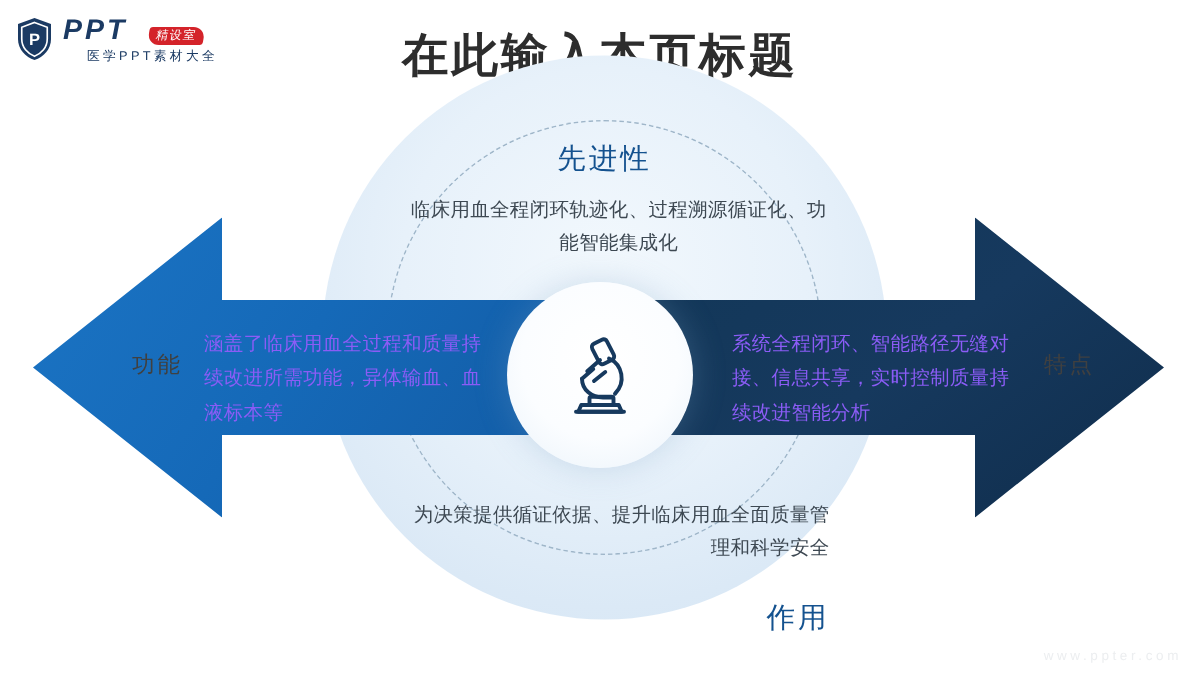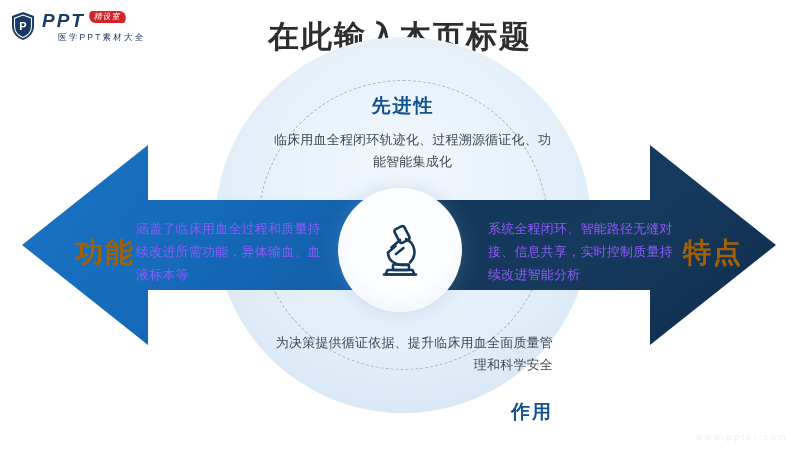--- a/index.html
+++ b/index.html
@@ -34,22 +34,22 @@
     position: relative;
   }
   .logo-text-wrap {
     display: flex;
     flex-direction: column;
     justify-content: center;
     line-height: 1;
   }
   .logo-row1 {
     display: flex;
-    align-items: flex-start;
-    gap: 4px;
+    align-items: flex-end;
+    gap: 14px;
   }
   .logo-ppt {
     font-size: 19px;
     font-weight: bold;
     color: #1b3a63;
     letter-spacing: 2px;
     font-style: italic;
     font-family: "Liberation Sans", sans-serif;
   }
   .logo-badge {
@@ -136,23 +136,23 @@
     left: 18px;
   }
   .arrow-right {
     left: 390px;
   }
   .arrow svg { display: block; }
 
   .arrow-label {
     position: absolute;
     top: 234px;
-    font-size: 28px;
-    font-weight: bold;
-    color: #a16207;
+    font-size: 15px;
+    font-weight: normal;
+    color: #404040;
     letter-spacing: 2px;
   }
   .arrow-label-left { left: 60px; width: 90px; text-align: center; }
   .arrow-label-right { left: 668px; width: 90px; text-align: center; }
 
   
   .side-text {
     position: absolute;
     top: 218px;
     width: 190px;
@@ -166,21 +166,21 @@
 
   
   .vblock {
     position: absolute;
     width: 300px;
     left: 253px;
     text-align: center;
   }
   .vblock-heading {
     font-size: 19px;
-    font-weight: bold;
+    font-weight: normal;
     color: #14528f;
     letter-spacing: 2px;
   }
   .vblock-body {
     font-size: 13px;
     line-height: 1.72;
     color: #3c4category;
     color: #3d4852;
     letter-spacing: 0.2px;
     margin-left: 19px;

